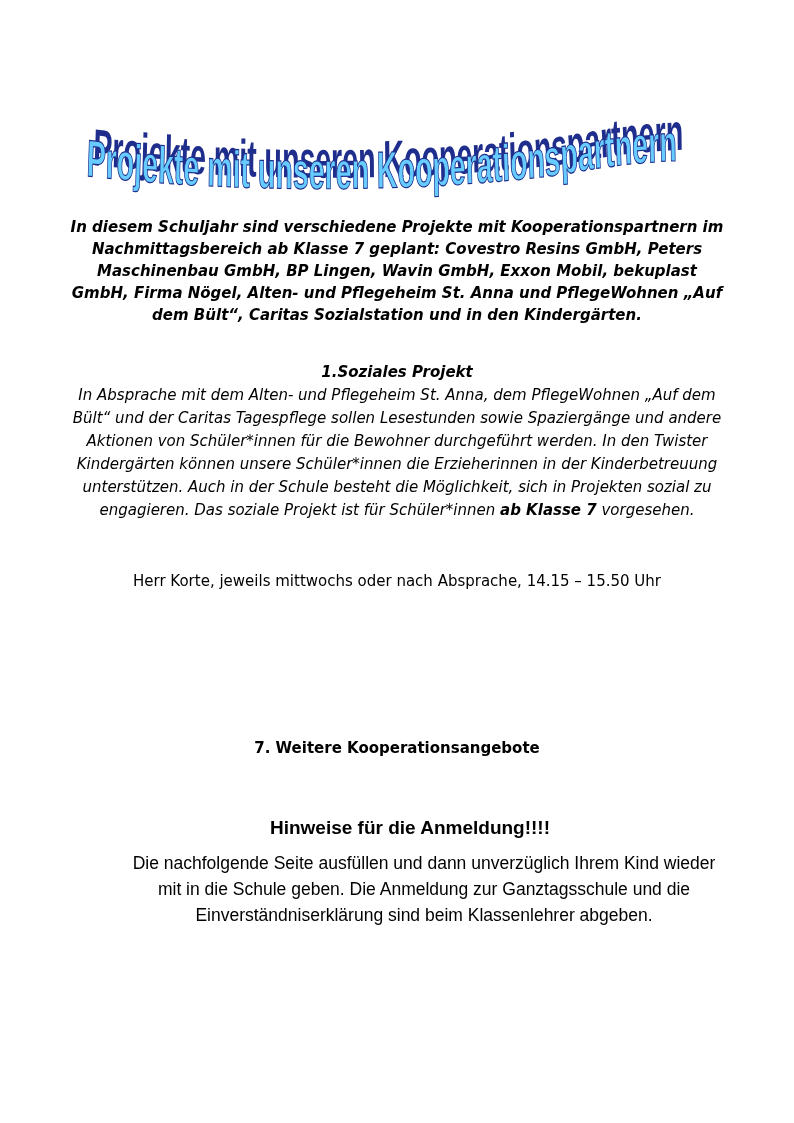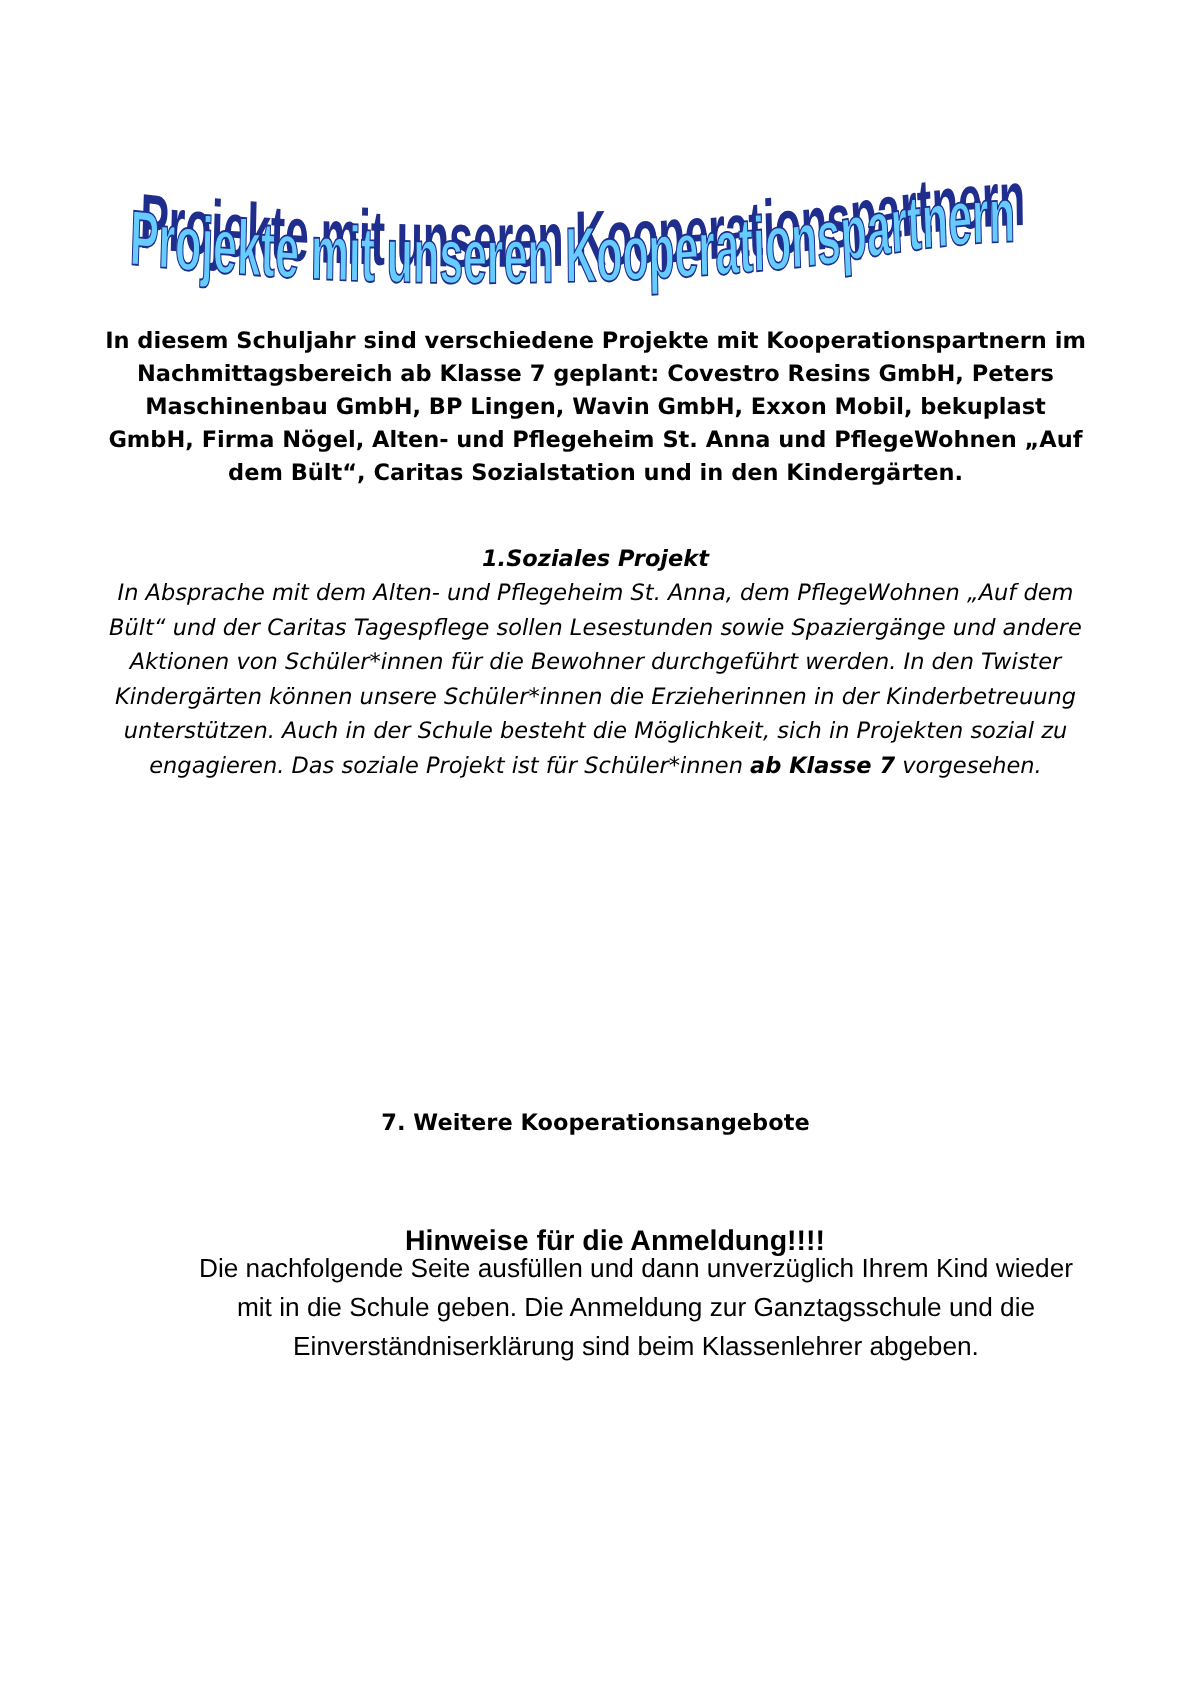--- a/index.html
+++ b/index.html
@@ -25,20 +25,21 @@
     width: 676px;
     height: 112px;
   }
   .wordart-wrap svg { overflow: visible; display: block; }
 
   .intro {
     top: 216px;
     font-size: 15px;
     line-height: 22px;
     font-weight: bold;
+    font-style: italic;
   }
   .intro .inner { width: 660px; margin: 0 auto; }
 
   .section1 {
     top: 361px;
     font-size: 15px;
     line-height: 23px;
   }
   .section1 .inner { width: 652px; margin: 0 auto; font-style: italic; }
   .sec-heading { font-weight: bold; }
@@ -58,21 +59,21 @@
   .section2 .inner { width: 660px; margin: 0 auto; }
 
   .hinweise {
     top: 816px;
     font-size: 19px;
     line-height: 24px;
     font-weight: bold;
   }
 
   .final {
-    top: 832px;
+    top: 850px;
     font-size: 17.5px;
     line-height: 26px;
     padding-left: 28px;
   }
   .final .inner { width: 596px; margin: 0 auto; }
 
   b { font-weight: bold; }
 </style>
 </head>
 <body>
@@ -101,20 +102,21 @@
 
   <div class="blk section1 comic">
     <div class="inner">
       <div class="sec-heading">1.Soziales Projekt</div>
       <div><span>In Absprache mit dem Alten- und Pflegeheim St. Anna, dem PflegeWohnen „Auf dem Bült“ und der Caritas Tagespflege sollen Lesestunden sowie Spaziergänge und andere Aktionen von Schüler*innen für die Bewohner durchgeführt werden. In den Twister Kindergärten können unsere Schüler*innen die Erzieherinnen in der Kinderbetreuung unterstützen. Auch in der Schule besteht die Möglichkeit, sich in Projekten sozial zu engagieren. Das soziale Projekt ist für Schüler*innen </span><b>ab Klasse 7</b><span> vorgesehen.</span></div>
     </div>
   </div>
 
   <div class="blk notes comic">
     <div class="inner">
+      <div>Herr Korte, jeweils mittwochs oder nach Absprache, 14.15 – 15.50 Uhr</div>
     </div>
   </div>
 
   <div class="blk section2 comic">
     <div class="inner">
       <div class="sec-heading">7. Weitere Kooperationsangebote</div>
     </div>
   </div>
 
   <div class="blk hinweise cal">Hinweise für die Anmeldung!!!!</div>

